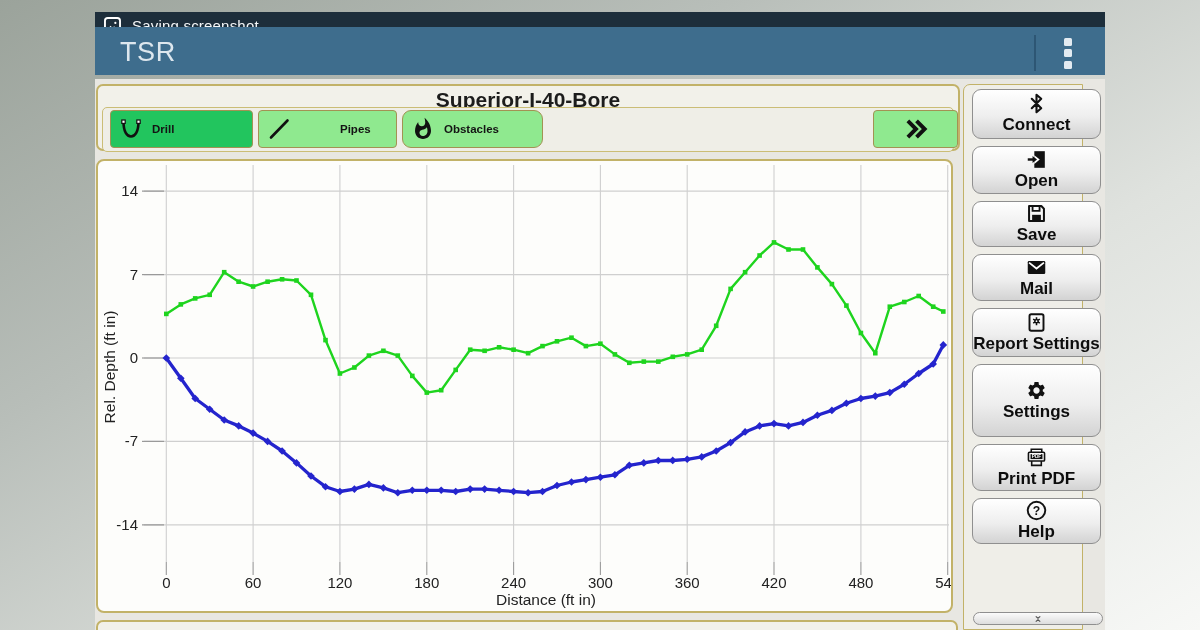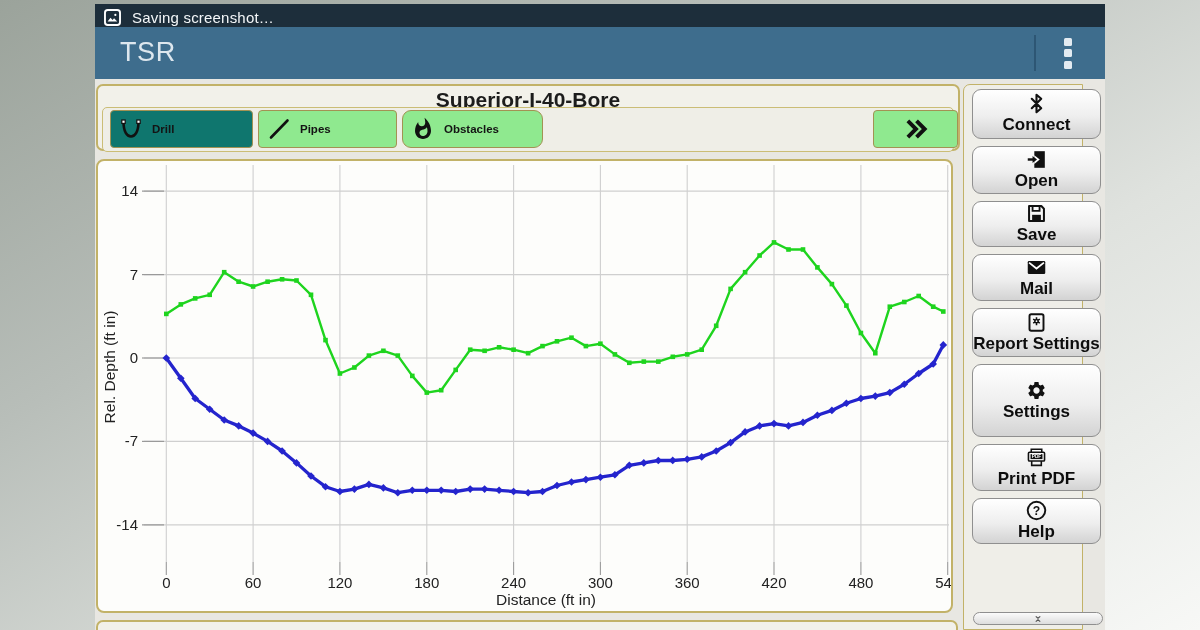--- a/index.html
+++ b/index.html
@@ -1,27 +1,27 @@
 <!DOCTYPE html>
 <html><head>
 <meta charset="utf-8">
 <style>
   html,body{margin:0;padding:0}
   body{width:1200px;height:630px;overflow:hidden;font-family:"Liberation Sans",sans-serif;position:relative}
   .stage{position:absolute;inset:0;background:linear-gradient(150deg,#9ba39b 0%,#b8beb9 32%,#dfe2de 65%,#f7f8f6 100%)}
   .app{position:absolute;left:95px;top:0;width:1010px;height:630px}
 
   
-  .status-bar{position:absolute;left:0;top:4px;width:100%;height:27px;background:#1d2e3b;display:flex;align-items:center;box-sizing:border-box;padding-left:8px}
+  .status-bar{position:absolute;left:0;top:12px;width:100%;height:27px;background:#1d2e3b;display:flex;align-items:center;box-sizing:border-box;padding-left:8px}
   .status-icon{width:19px;height:19px;display:inline-block}
   .status-icon svg{width:19px;height:19px;display:block}
   .status-text{color:#f4f7f9;font-size:15px;font-weight:500;margin-left:10px;letter-spacing:.2px}
 
   
-  .action-bar{position:absolute;left:0;top:27px;width:100%;height:56px;background:#3e6d8d}
+  .action-bar{position:absolute;left:0;top:27px;width:100%;height:48px;background:#3e6d8d}
   .app-title{position:absolute;left:25px;top:10px;font-size:27px;color:#dde7ee;letter-spacing:.6px}
   .ab-divider{position:absolute;left:939px;top:8px;width:2px;height:36px;background:#2d5674}
   .overflow-btn{position:absolute;left:956px;top:4px;width:34px;height:44px;background:none;border:none;cursor:pointer;display:flex;align-items:center;justify-content:center;padding:0}
   .dots i{display:block;width:8px;height:8px;background:#e3ebf1;border-radius:1.5px;margin:3.5px auto}
 
   
   .content{position:absolute;left:0;top:79px;width:100%;height:551px;background:#e8e7e2}
 
   .toolbar-panel{position:absolute;left:1px;top:5px;width:864px;height:67px;background:#f2f1ea;border:2px solid #c2b268;border-radius:7px;box-sizing:border-box}
   .chart-title{position:absolute;left:0;top:2px;width:100%;text-align:center;font-size:21px;font-weight:bold;color:#1c1c1c}
@@ -86,31 +86,31 @@
             <i></i>
           </span>
       </button>
     </div>
 
     <div class="content">
 
       <div class="toolbar-panel">
         <div class="chart-title">Superior-I-40-Bore</div>
         <div class="toolbar-row" id="toolbarRow">
-            <button class="tool-btn" style="left: 7px; width: 143px; background: #0f766e;">
+            <button class="tool-btn" style="left: 7px; width: 143px; background: #22c55e;">
               <span class="t-icon">
                 <svg viewBox="0 0 24 24">
                   <path d="M4.5 4.5C4.5 15 8 19.5 12 19.5s7.5-4.5 7.5-15" fill="none" stroke="#111" stroke-width="2.6" stroke-linecap="round"></path>
                   <rect x="2.8" y="3" width="3.4" height="3.4" fill="#fff" stroke="#111" stroke-width="1.2"></rect>
                   <rect x="17.8" y="3" width="3.4" height="3.4" fill="#fff" stroke="#111" stroke-width="1.2"></rect>
                 </svg>
               </span>
               <span class="t-lbl">Drill</span>
             </button>
-            <button class="tool-btn" style="left: 155px; width: 139px; background: rgb(143, 233, 143);">
+            <button class="tool-btn" style="left: 155px; width: 139px; background: rgb(143, 233, 143); gap: 40px;">
               <span class="t-icon">
                 <svg viewBox="0 0 24 24">
                   <path d="M4 20.5L20.5 3.5" stroke="#111" stroke-width="2.6" stroke-linecap="round"></path>
                 </svg>
               </span>
               <span class="t-lbl">Pipes</span>
             </button>
             <button class="tool-btn" style="left: 299px; width: 141px; background: rgb(143, 233, 143); border-radius: 9px;">
               <span class="t-icon">
                 <svg viewBox="0 0 24 24">

